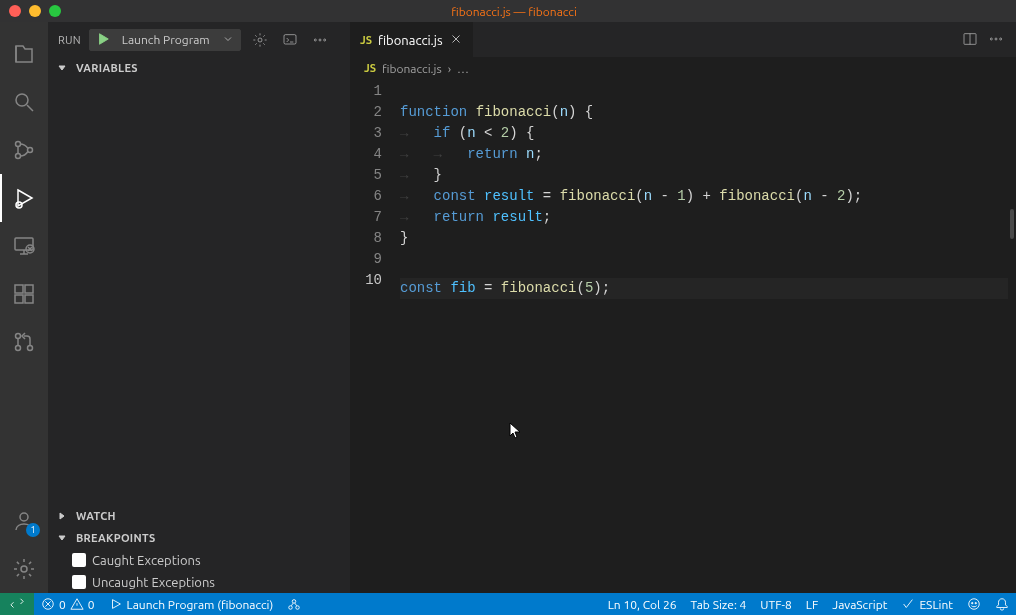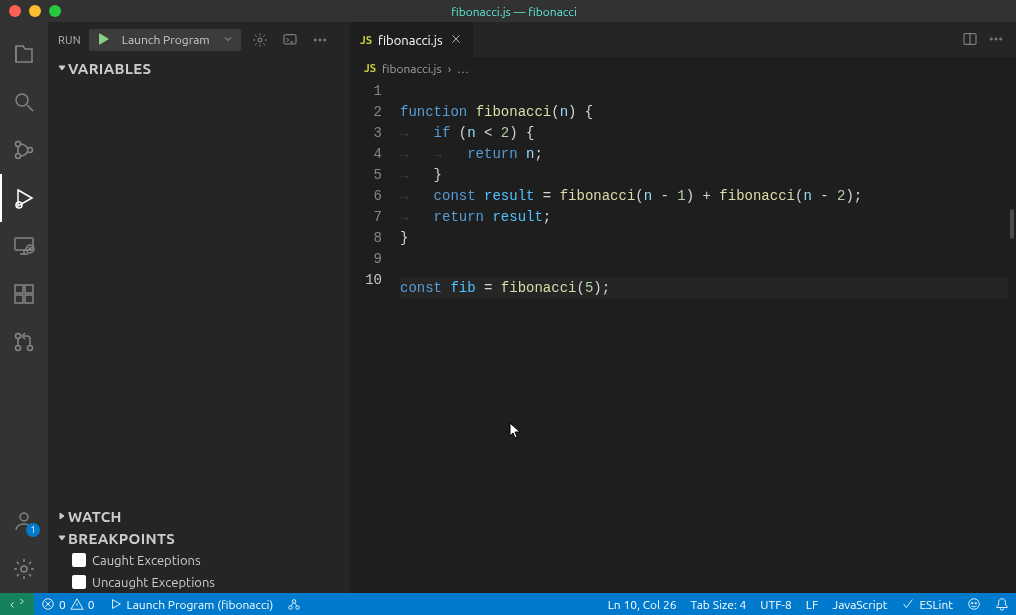--- a/index.html
+++ b/index.html
@@ -13,21 +13,21 @@
 }
 
 .titlebar {
   height: 22px; background: #323233;
   display: flex; align-items: center; justify-content: center;
   position: relative;
 }
 .traffic-lights { position: absolute; left: 9px; top: 5px; display: flex; gap: 8px; }
 .traffic-lights span { width: 12px; height: 12px; border-radius: 50%; display: inline-block; }
 .tl-red { background: #ff5f57; } .tl-yellow { background: #febc2e; } .tl-green { background: #28c840; }
-.title-text { color: #5eead4; font-size: 12px; margin-left: 12px; }
+.title-text { color: #f97316; font-size: 12px; margin-left: 12px; }
 
 .activitybar {
   position: absolute; left: 0; top: 22px; bottom: 22px;
   width: 48px; background: #333333;
   display: flex; flex-direction: column; align-items: center;
   padding-top: 8px;
 }
 .activitybar .spacer { flex: 1; }
 .act-item { width: 48px; height: 48px; display: flex; align-items: center; justify-content: center; cursor: pointer; position: relative; }
 .act-item svg { width: 24px; height: 24px; stroke: #858585; fill: none; stroke-width: 1.5; }
@@ -54,22 +54,22 @@
   display: flex; align-items: center; gap: 12px;
   background: #3c3c3c; border: 1px solid #3c3c3c;
   height: 22px; padding: 0 6px; border-radius: 2px;
 }
 .config-dropdown .play svg { width: 14px; height: 14px; stroke: #89d185; fill: #89d185; }
 .config-dropdown .text { color: #cccccc; font-size: 12px; }
 .config-dropdown .chev svg { width: 12px; height: 12px; stroke: #cccccc; }
 .run-header .iconbtn { width: 22px; height: 22px; display: flex; align-items: center; justify-content: center; cursor: pointer; }
 .run-header .iconbtn svg { width: 16px; height: 16px; stroke: #c5c5c5; fill: none; }
 .section-header {
-  height: 22px; display: flex; align-items: center; gap: 0;
-  padding: 0 8px; color: #cccccc; font-size: 15px; font-weight: 700;
+  height: 22px; display: flex; align-items: center; gap: 8px;
+  padding: 0 8px; color: #cccccc; font-size: 11px; font-weight: 700;
   letter-spacing: 0.3px; cursor: pointer;
 }
 .section-header svg { width: 12px; height: 12px; stroke: #cccccc; fill: #cccccc; }
 .section-body { flex: 1; }
 .section-list-bottom { }
 .bp-item {
   height: 22px; display: flex; align-items: center; gap: 6px;
   padding-left: 24px; font-size: 13px; color: #cccccc;
 }
 .bp-item .checkbox {

